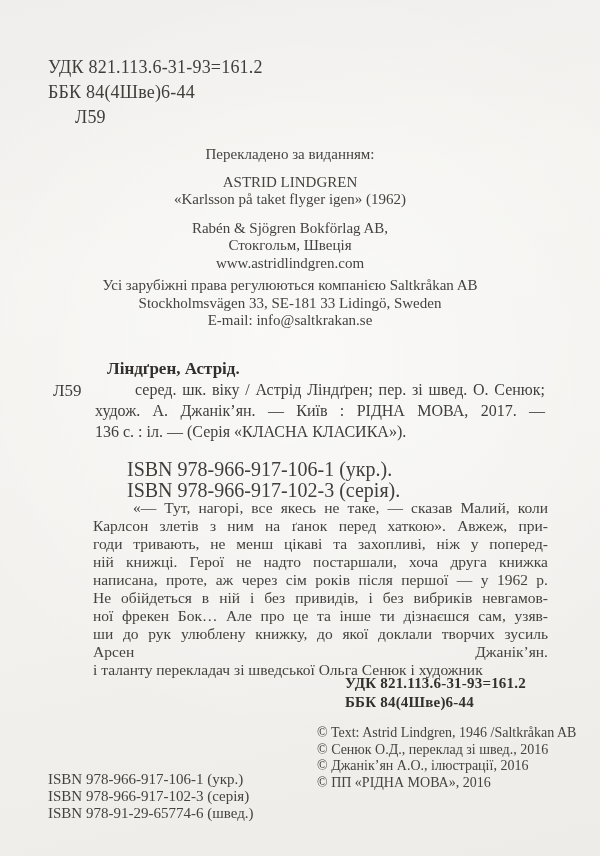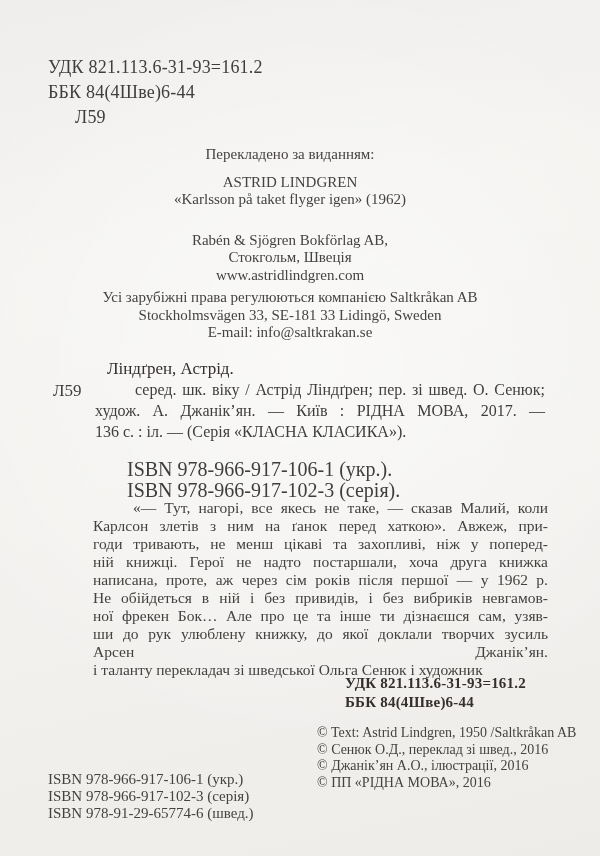--- a/index.html
+++ b/index.html
@@ -14,24 +14,24 @@
       linear-gradient(168deg,#efeeec 0%,#f4f3f0 28%,#f2f1ee 62%,#edecE9 100%);
     background-color:#f2f1ee;
   }
   .abs{position:absolute;}
   
   .top-codes{left:48px;top:55px;font-size:18px;line-height:25px;letter-spacing:.2px;color:#403e3b;}
   .top-codes .sign{padding-left:27px;}
   
   .source-block{left:30px;right:50px;top:146px;text-align:center;font-size:15px;line-height:17.5px;color:#45433f;}
   .source-block .grp1{margin-bottom:10px;}
-  .source-block .grp2{margin-bottom:23px;}
+  .source-block .grp2{margin-bottom:11px;}
   .source-block .grp3{margin-bottom:5px;}
   
-  .cat-heading{left:107px;top:358px;font-size:17px;line-height:21px;font-weight:normal;color:#332f2c;}
+  .cat-heading{left:107px;top:358px;font-size:17px;line-height:21px;font-weight:bold;color:#332f2c;}
   .cat-sign{left:53px;top:381px;font-size:17px;color:#403e3b;}
   .cat-desc{left:95px;top:379px;width:450px;font-size:16px;line-height:21px;color:#403e3b;}
   .cat-isbn{left:127px;top:459px;font-size:20px;line-height:21px;color:#403e3b;}
   .annotation{left:93px;top:499px;width:455px;font-size:15.5px;line-height:18px;color:#44423e;}
   .lines-justify .jline{text-align:justify;text-align-last:justify;}
   .lines-justify .jline:last-child{text-align-last:left;}
   .lines-justify .jline:first-child{text-indent:40px;}
   
   .codes-bold{left:345px;top:674px;font-size:15px;line-height:18.5px;font-weight:bold;color:#34312d;letter-spacing:.2px;}
   
@@ -99,19 +99,19 @@
     <div>ББК 84(4Шве)6-44</div>
   </div>
 
   <div class="abs isbn-footer">
       <div>ISBN 978-966-917-106-1 (укр.)</div>
       <div>ISBN 978-966-917-102-3 (серія)</div>
       <div>ISBN 978-91-29-65774-6 (швед.)</div>
     </div>
 
   <div class="abs copyright-footer">
-      <div>© Text: Astrid Lindgren, 1950 /Saltkråkan AB</div>
+      <div>© Text: Astrid Lindgren, 1946 /Saltkråkan AB</div>
       <div>© Сенюк О.Д., переклад зі швед., 2016</div>
       <div>© Джанік’ян А.О., ілюстрації, 2016</div>
       <div>© ПП «РІДНА МОВА», 2016</div>
     </div>
 
 </div>
 
 </body></html>

